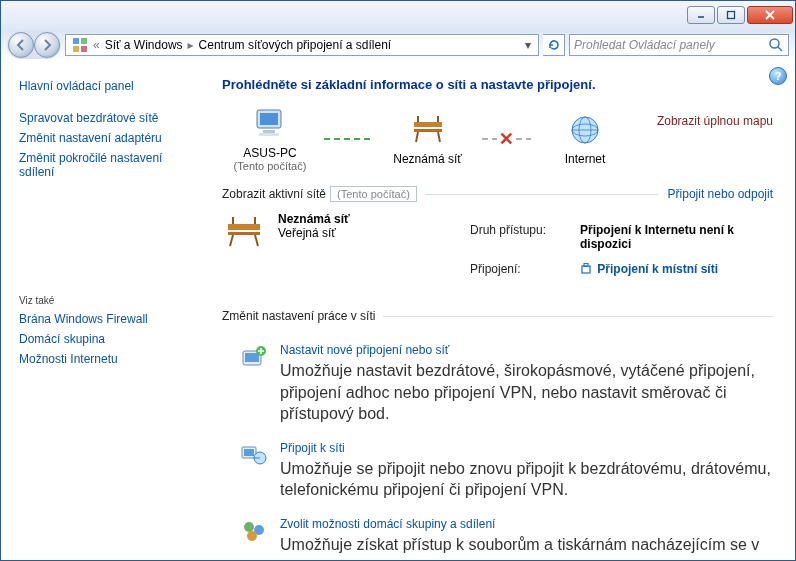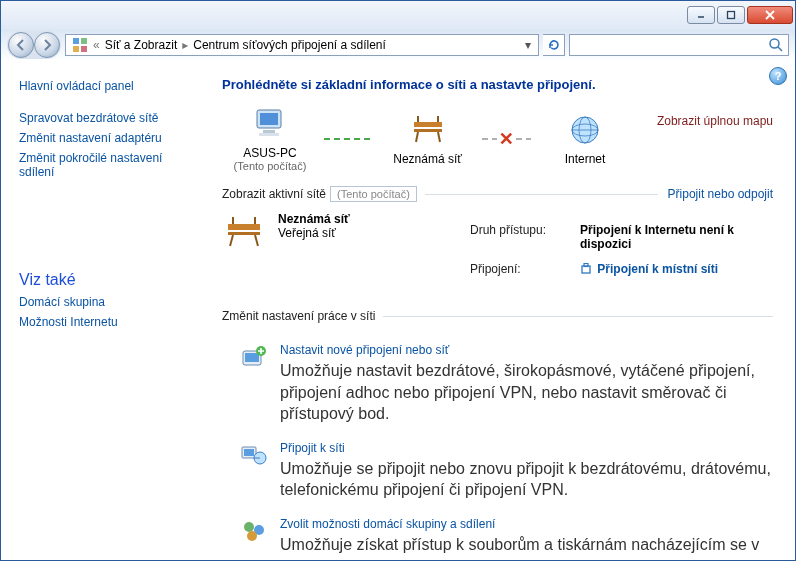--- a/index.html
+++ b/index.html
@@ -18,21 +18,21 @@
   .addricon { width:16px; height:16px; margin:0 4px; }
   .crumb { padding: 0 4px; cursor:pointer; }
   .crumb-sep { color:#777; padding:0 1px; }
   .addr-dd { width:16px; text-align:center; color:#555; cursor:pointer; }
   .refresh { width:22px; height:22px; border:1px solid #8ca0bb; border-left:none; background:#fff; display:flex; align-items:center; justify-content:center; cursor:pointer;}
   .searchbox { width:220px; height:22px; border:1px solid #8ca0bb; background:#fff; display:flex; align-items:center; padding:0 4px; font-size:12px; color:#888; font-style:italic; }
   .searchbox .sicon { margin-left:auto; width:16px; height:16px; }
   .body { display:flex; height: calc(100% - 60px); }
   .sidebar { width:205px; background:#fff; padding:12px 10px 0 18px; font-size:12px; border-right:0; position:relative;}
   .sidebar a.link { color:#0a54a3; text-decoration:none; display:block; margin:6px 0; cursor:pointer; }
-  .sidebar .seealso { margin-top:92px; color:#1d4ed8; font-size:16px; }
+  .sidebar .seealso { margin-top:116px; color:#404040; font-size:10px; }
   .content { flex:1; background:#fff; padding:10px 22px 0 16px; font-size:12px; overflow:hidden; position:relative;}
   .help { position:absolute; right:8px; top:6px; width:18px; height:18px; border-radius:50%; background:radial-gradient(circle at 35% 30%,#bfe3ff,#3a8ed6); color:#fff; display:flex; align-items:center; justify-content:center; font-size:11px; font-weight:bold; border:1px solid #2d72b0; cursor:pointer;}
   h1.main { color:#003399; font-size:13px; font-weight:bold; margin:6px 0 14px 0; }
   .map { display:flex; align-items:center; gap:6px; margin-bottom:2px; position:relative;}
   .mapnode { display:flex; flex-direction:column; align-items:center; width:96px; }
   .mapline { flex:1; height:2px; background:repeating-linear-gradient(90deg,#4aa84a 0 6px, transparent 6px 10px); min-width:40px;}
   .mapline.broken { background:none; display:flex; align-items:center; justify-content:center;}
   .mapline.broken::before,.mapline.broken::after{content:"";flex:1;height:2px;background:repeating-linear-gradient(90deg,#b0b0b0 0 6px, transparent 6px 10px);}
   .mapline.broken .x { color:#d43a1f; font-weight:bold; font-size:18px; padding:0 2px;}
   .maplabel { text-align:center; margin-top:4px; }
@@ -97,48 +97,50 @@
         </div>
     </div>
     <div class="addrbox">
       <svg class="addricon" viewBox="0 0 16 16">
           <rect x="1" y="1" width="6" height="6" fill="#5aa0e0"></rect>
           <rect x="9" y="1" width="6" height="6" fill="#7ec080"></rect>
           <rect x="1" y="9" width="6" height="6" fill="#e0b050"></rect>
           <rect x="9" y="9" width="6" height="6" fill="#d07080"></rect>
         </svg>
       <span class="crumb-sep">«</span>
-      <span class="crumb">Síť a Zobrazit</span>
+      <span class="crumb">Síť a Windows</span>
       <span class="crumb-sep">▸</span>
       <span class="crumb">Centrum síťových připojení a sdílení</span>
       <span class="addr-dd" style="margin-left:auto">▾</span>
     </div>
     <div class="refresh">
       <svg width="14" height="14" viewBox="0 0 14 14">
           <path d="M3 7a4 4 0 1 1 1.2 2.8" fill="none" stroke="#2a6fc0" stroke-width="1.6"></path>
           <path d="M3 10 L3 7 L6 7" fill="none" stroke="#2a6fc0" stroke-width="1.6"></path>
         </svg>
     </div>
     <div class="searchbox">
+      <span>Prohledat Ovládací panely</span>
       <svg class="sicon" viewBox="0 0 16 16">
           <circle cx="6.5" cy="6.5" r="4.5" fill="none" stroke="#3b78b5" stroke-width="1.5"></circle>
           <line x1="10" y1="10" x2="14" y2="14" stroke="#3b78b5" stroke-width="1.5"></line>
         </svg>
     </div>
   </div>
 
   <div class="body">
 
     <div class="sidebar">
       <a class="link" style="margin-bottom:18px">Hlavní ovládací panel</a>
       <a class="link">Spravovat bezdrátové sítě</a>
       <a class="link">Změnit nastavení adaptéru</a>
       <a class="link">Změnit pokročilé nastavení sdílení</a>
 
       <div class="seealso">Viz také</div>
+      <a class="link">Brána Windows Firewall</a>
       <a class="link">Domácí skupina</a>
       <a class="link">Možnosti Internetu</a>
     </div>
 
     <div class="content">
       <div class="help">?</div>
       <h1 class="main">Prohlédněte si základní informace o síti a nastavte připojení.</h1>
 
       <div style="position:relative;">
         <a class="toplink">Zobrazit úplnou mapu</a>

